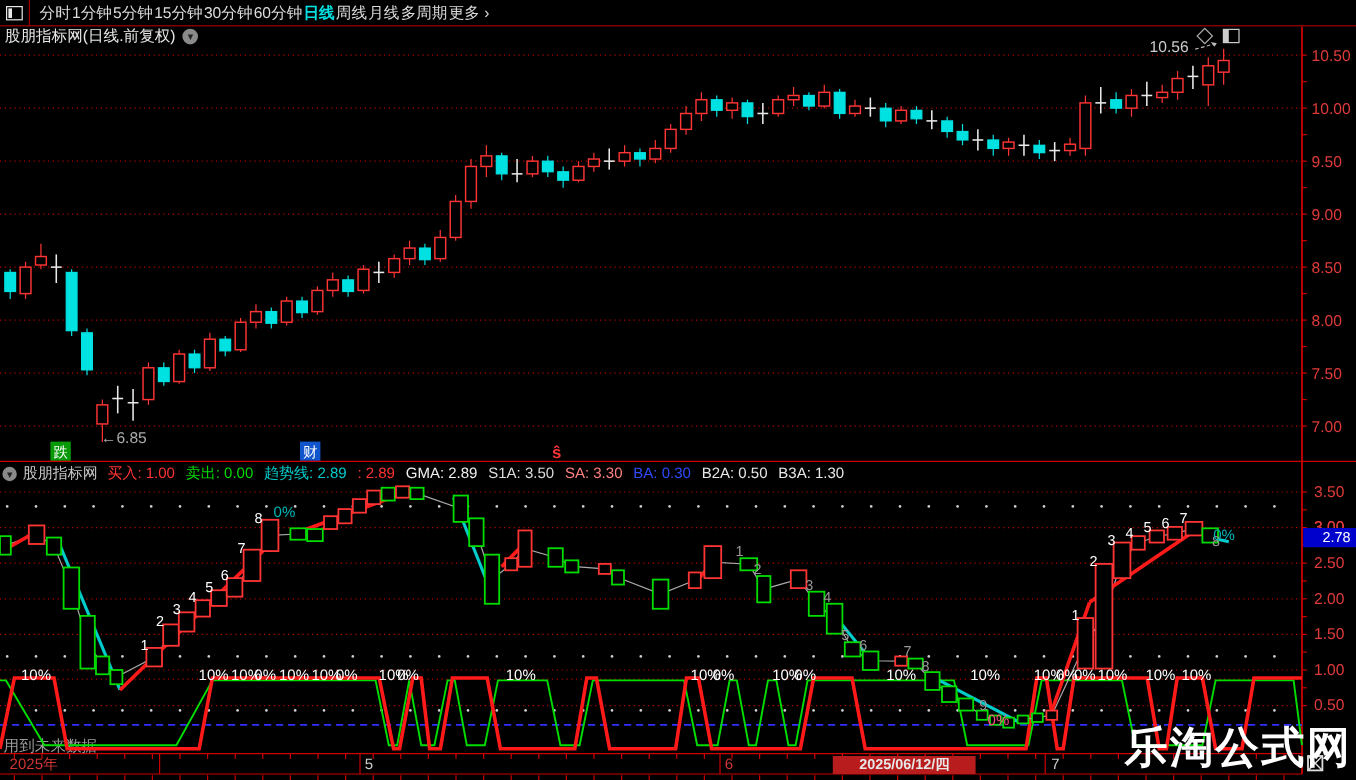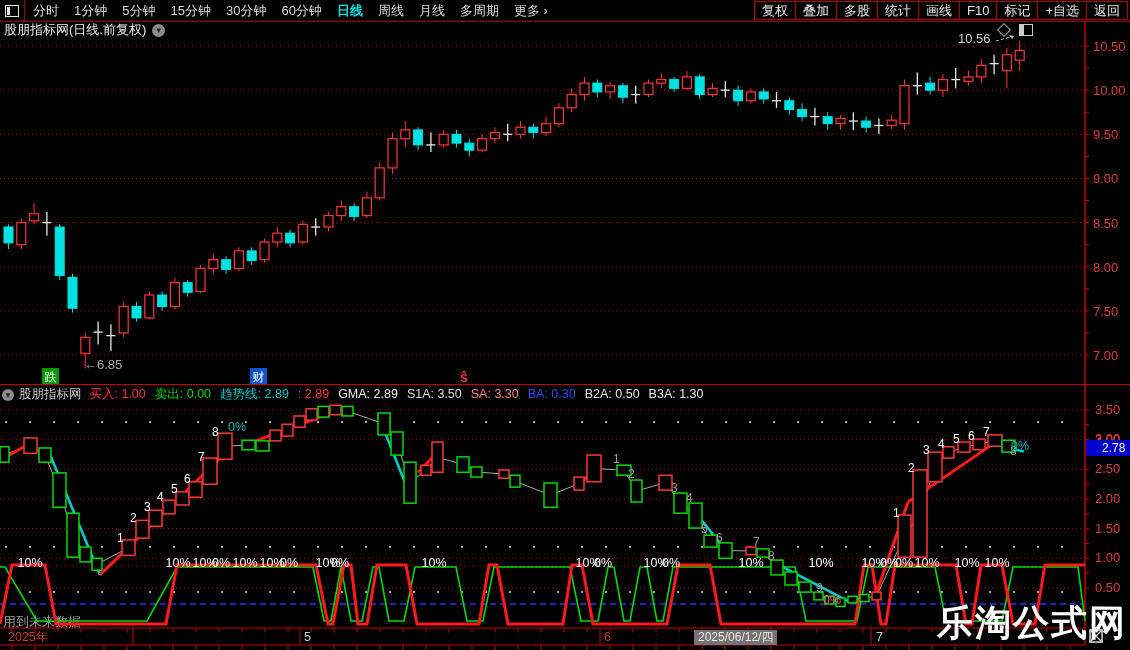--- a/index.html
+++ b/index.html
@@ -5,21 +5,21 @@
   html,body{margin:0;padding:0;background:#000;}
   body{width:1130px;height:650px;position:relative;overflow:hidden;
        font-family:"Liberation Sans","DejaVu Sans",sans-serif;}
   #chart-svg{position:absolute;left:0;top:0;z-index:1;}
   .topbar{position:absolute;left:0;top:0;width:1130px;height:21px;background:#000;
           border-bottom:1px solid #a00000;z-index:10;display:flex;align-items:center;}
   .tb-iconbox{width:24px;height:21px;border-right:1px solid #a00000;display:flex;
               align-items:center;justify-content:center;flex:0 0 auto;}
   .tb-icon{width:12px;height:10px;border:1.5px solid #e8e8e8;position:relative;}
   .tb-icon:before{content:"";position:absolute;left:1px;top:1px;bottom:1px;width:3px;background:#e8e8e8;}
-  .tb-menu{display:flex;gap:15px;margin-left:8px;flex:1 1 auto;}
+  .tb-menu{display:flex;gap:1px;margin-left:8px;flex:1 1 auto;}
   .tb-menu span{color:#dcdcdc;font-size:13px;cursor:default;white-space:nowrap;}
   .tb-menu span.active{color:#00e2e2;font-weight:bold;}
   .tb-buttons{display:flex;height:17px;margin-right:2px;border:1px solid #b00000;flex:0 0 auto;}
   .tb-buttons span{color:#e8e8e8;font-size:13px;line-height:17px;padding:0 7px;
                    border-left:1px solid #b00000;white-space:nowrap;}
   .tb-buttons span:first-child{border-left:none;}
   .titlebar{position:absolute;left:0;top:22px;width:1083px;height:16px;z-index:10;
             display:flex;align-items:center;color:#e8e8e8;font-size:13px;}
   .titlebar .title{margin-left:4px;}
   .chev-circle{display:inline-block;width:13px;height:13px;border-radius:50%;background:#8a8a8a;
@@ -28,22 +28,22 @@
   .icon-diamond{width:8px;height:8px;border:1px solid #aaa;transform:rotate(45deg);}
   .icon-panel{width:12px;height:10px;border:1px solid #ccc;position:relative;}
   .icon-panel:before{content:"";position:absolute;left:0;top:0;bottom:0;width:4px;background:#ccc;}
   .ind-header{position:absolute;left:0;top:387px;width:1083px;height:15px;z-index:10;
               display:flex;align-items:center;font-size:12.5px;white-space:nowrap;}
   .ind-header .chev-circle{width:12px;height:12px;line-height:12px;margin-left:2px;margin-right:5px;}
   .ind-title{color:#c8c8c8;margin-right:8px;}
   .ind-field{margin-right:9px;}
   .last-box{position:absolute;left:1086px;top:440px;width:42px;height:16px;background:#0000cc;
             color:#fff;font-size:12px;line-height:16px;text-align:left;padding-left:16px;z-index:11;}
-  .datebox{position:absolute;left:694px;top:630px;background:#737373;color:#e8e8e8;font-size:12px;
-           height:15px;line-height:15px;padding:0 4px;z-index:11;}
+  .datebox{position:absolute;left:694px;top:630px;background:#b91c1c;color:#e8e8e8;font-size:12px;
+           height:15px;line-height:15px;padding:0 22px;z-index:11;font-weight:bold;}
   .watermark{position:absolute;right:3px;bottom:2px;text-align:right;color:#fff;z-index:12;}
   .watermark .w1{font-size:36px;font-weight:bold;letter-spacing:2px;}
   .watermark .w2{font-size:19px;font-weight:bold;font-family:"Liberation Serif","DejaVu Serif",serif;}
 </style>
 </head>
 <body>
 
 <svg id="chart-svg" width="1130" height="650">
     <g>
       <line x1="0" y1="46" x2="1085" y2="46" stroke="#b40000" stroke-width="1" stroke-dasharray="1 3"></line>
@@ -668,31 +668,20 @@
       <span>5分钟</span>
       <span>15分钟</span>
       <span>30分钟</span>
       <span>60分钟</span>
       <span class="active">日线</span>
       <span>周线</span>
       <span>月线</span>
       <span>多周期</span>
       <span>更多 ›</span>
     </div>
-  <div class="tb-buttons" id="topButtons">
-      <span>复权</span>
-      <span>叠加</span>
-      <span>多股</span>
-      <span>统计</span>
-      <span>画线</span>
-      <span>F10</span>
-      <span>标记</span>
-      <span>+自选</span>
-      <span>返回</span>
-    </div>
 </div>
 
 <div class="titlebar">
   <span class="title">股朋指标网(日线.前复权)</span>
   <span class="chev-circle">▾</span>
   <div class="tr-icons">
     <span class="icon-diamond"></span>
     <span class="icon-panel"></span>
   </div>
 </div>

